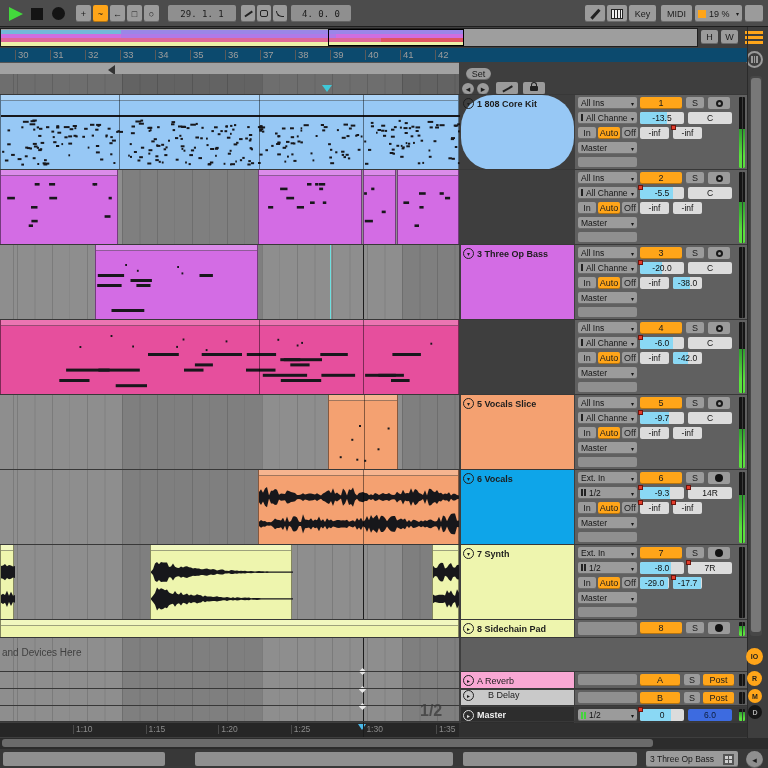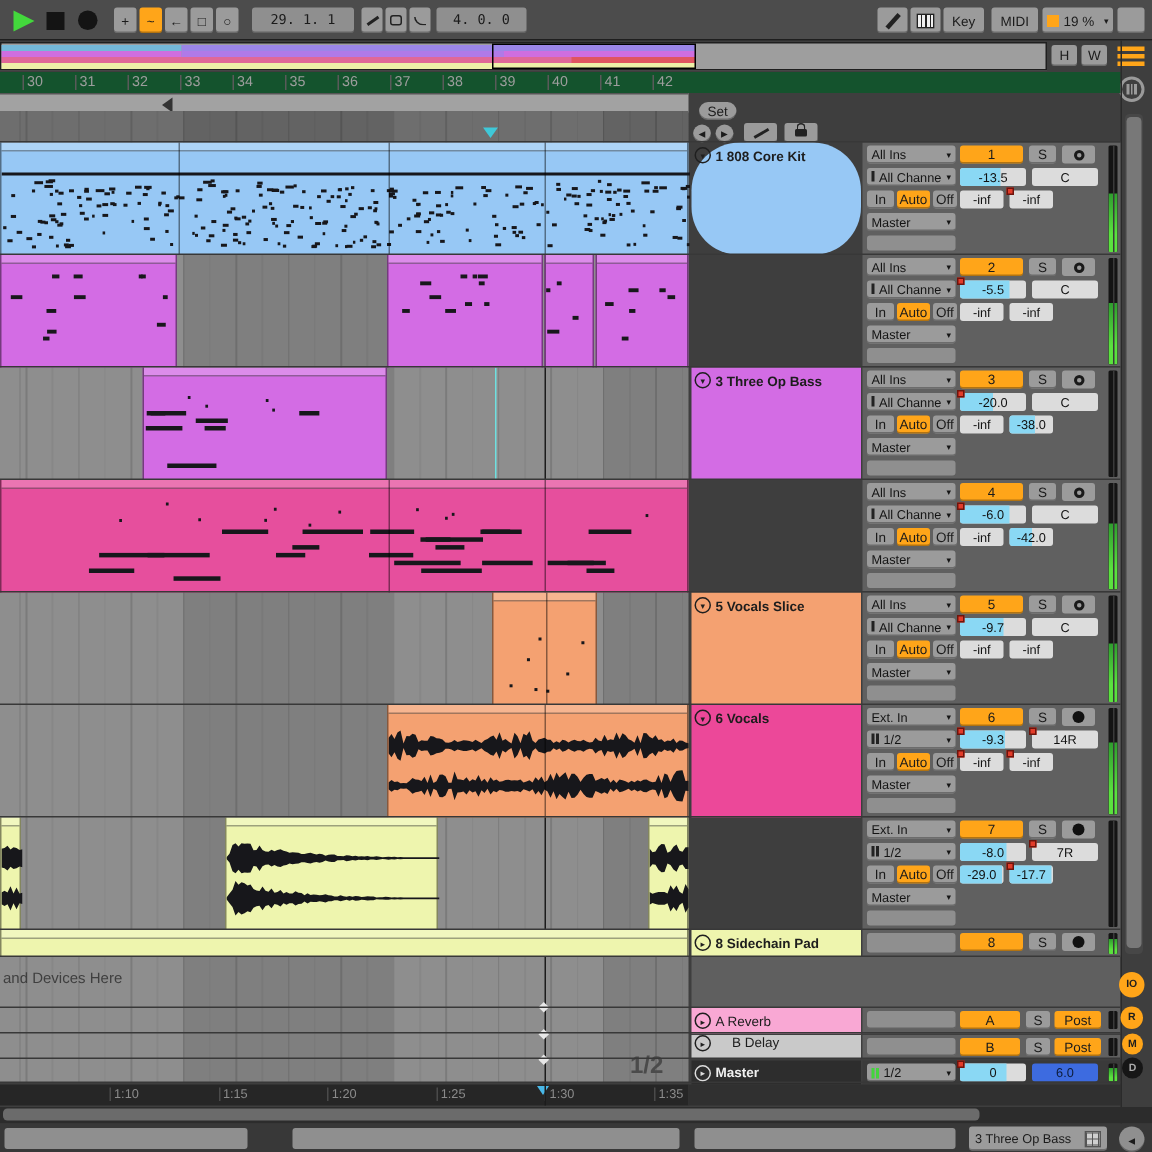--- a/index.html
+++ b/index.html
@@ -113,21 +113,21 @@
     <span style="height:3px;background:#ffa519"></span>
     <span style="height:3px;background:#ffa519"></span>
     <span style="height:3px;background:#ffa519"></span>
   </div>
   <div class="abs" style="left:746px;top:51px;width:17px;height:17px;border:2px solid #9a9a9a;border-radius:50%;display:flex;align-items:center;justify-content:center;gap:1px">
     <span style="width:1.5px;height:7px;background:#9a9a9a"></span>
     <span style="width:1.5px;height:7px;background:#9a9a9a"></span>
     <span style="width:1.5px;height:7px;background:#9a9a9a"></span>
   </div>
 
-  <div class="abs" style="left:0;top:48px;width:747px;height:14px;background:#14532d">
+  <div class="abs" style="left:0;top:48px;width:747px;height:14px;background:#0c4a6e">
       <span class="ruler-num" style="left: 15px;">30</span>
       <span class="ruler-num" style="left: 50px;">31</span>
       <span class="ruler-num" style="left: 85px;">32</span>
       <span class="ruler-num" style="left: 120px;">33</span>
       <span class="ruler-num" style="left: 155px;">34</span>
       <span class="ruler-num" style="left: 190px;">35</span>
       <span class="ruler-num" style="left: 225px;">36</span>
       <span class="ruler-num" style="left: 260px;">37</span>
       <span class="ruler-num" style="left: 295px;">38</span>
       <span class="ruler-num" style="left: 330px;">39</span>
@@ -988,21 +988,21 @@
     </div>
     <div class="abs" style="left: 0px; top: 470px; width: 747px; height: 75px;">
       <div class="clip abs" style="left: 258px; top: 0px; width: 201px; height: 75px; background: rgb(244, 161, 113);">
         <div class="strip abs" style="position: absolute; top: 0px; left: 0px; right: 0px;"></div>
         <svg style="position:absolute;left:0;top:7px" width="201" height="67">
           <polygon points="0,15.0 2,12.3 4,15.7 6,11.4 8,10.0 10,18.6 12,13.7 14,13.8 16,12.1 18,12.8 20,17.7 22,16.5 24,16.8 26,16.9 28,13.6 30,14.0 32,15.1 34,15.4 36,16.0 38,18.0 40,18.1 42,17.6 44,16.3 46,17.6 48,17.1 50,16.5 52,16.6 54,17.0 56,17.6 58,16.2 60,17.4 62,18.4 64,16.5 66,15.6 68,14.1 70,13.3 72,16.2 74,11.2 76,16.8 78,15.6 80,17.3 82,18.6 84,11.5 86,13.8 88,18.5 90,12.2 92,13.3 94,10.5 96,16.6 98,18.4 100,16.0 102,15.5 104,14.9 106,16.1 108,16.2 110,18.3 112,17.2 114,18.2 116,16.1 118,16.7 120,18.0 122,16.9 124,16.1 126,17.0 128,17.1 130,16.1 132,17.4 134,18.0 136,17.7 138,14.8 140,16.6 142,17.2 144,12.8 146,16.6 148,15.9 150,16.3 152,11.3 154,15.8 156,11.9 158,13.1 160,15.9 162,16.7 164,18.1 166,13.2 168,18.5 170,11.7 172,11.9 174,14.2 176,15.3 178,13.1 180,16.3 182,15.8 184,17.6 186,16.6 188,17.0 190,15.3 192,18.4 194,16.7 196,16.8 198,18.0 200,18.5 200,21.7 198,22.2 196,23.4 194,23.5 192,21.8 190,24.9 188,23.2 186,23.6 184,22.6 182,24.4 180,23.9 178,27.1 176,24.9 174,26.0 172,28.3 170,28.5 168,21.7 166,27.0 164,22.1 162,23.5 160,24.3 158,27.1 156,28.3 154,24.4 152,28.9 150,23.9 148,24.3 146,23.6 144,27.4 142,23.0 140,23.6 138,25.4 136,22.5 134,22.2 132,22.8 130,24.1 128,23.1 126,23.2 124,24.1 122,23.3 120,22.2 118,23.5 116,24.1 114,22.0 112,23.0 110,21.9 108,24.0 106,24.1 104,25.3 102,24.7 100,24.2 98,21.8 96,23.6 94,29.7 92,26.9 90,28.0 88,21.7 86,26.4 84,28.7 82,21.6 80,22.9 78,24.6 76,23.4 74,29.0 72,24.0 70,26.9 68,26.1 66,24.6 64,23.7 62,21.8 60,22.8 58,24.0 56,22.6 54,23.2 52,23.6 50,23.7 48,23.1 46,22.6 44,23.9 42,22.6 40,22.1 38,22.2 36,24.2 34,24.8 32,25.1 30,26.2 28,26.6 26,23.3 24,23.4 22,23.7 20,22.5 18,27.4 16,28.1 14,26.4 12,26.5 10,21.6 8,30.2 6,28.8 4,24.5 2,27.9 0,25.2 " fill="#17171b"></polygon>
           <polygon points="0,44.7 2,43.0 4,44.3 6,44.0 8,45.2 10,45.0 12,45.2 14,43.7 16,41.6 18,42.7 20,42.9 22,43.6 24,40.8 26,45.0 28,39.4 30,45.0 32,43.9 34,39.5 36,39.3 38,40.5 40,44.8 42,44.9 44,37.3 46,42.5 48,42.7 50,43.2 52,41.2 54,44.0 56,42.5 58,43.3 60,39.6 62,44.0 64,42.2 66,44.9 68,41.2 70,43.5 72,42.6 74,44.2 76,43.8 78,43.0 80,42.9 82,43.4 84,43.2 86,43.4 88,42.7 90,44.7 92,44.0 94,43.2 96,44.7 98,41.1 100,43.4 102,40.7 104,44.5 106,43.2 108,38.9 110,43.3 112,38.0 114,41.4 116,39.5 118,37.8 120,42.9 122,38.8 124,38.9 126,40.9 128,44.3 130,41.5 132,39.5 134,39.0 136,39.0 138,43.5 140,42.6 142,41.6 144,42.7 146,41.5 148,44.9 150,42.9 152,45.0 154,42.7 156,43.1 158,43.9 160,44.9 162,43.5 164,44.5 166,43.2 168,44.0 170,42.8 172,42.6 174,43.8 176,44.5 178,44.1 180,39.7 182,45.0 184,38.6 186,39.5 188,44.3 190,39.9 192,37.0 194,36.6 196,36.5 198,43.7 200,43.5 200,50.3 198,50.1 196,57.3 194,57.2 192,56.8 190,53.9 188,49.5 186,54.3 184,55.2 182,48.8 180,54.1 178,49.7 176,49.3 174,50.0 172,51.2 170,51.0 168,49.8 166,50.6 164,49.3 162,50.3 160,48.9 158,49.9 156,50.7 154,51.1 152,48.8 150,50.9 148,48.9 146,52.3 144,51.1 142,52.2 140,51.2 138,50.3 136,54.8 134,54.8 132,54.3 130,52.3 128,49.5 126,52.9 124,54.9 122,55.0 120,50.9 118,56.0 116,54.3 114,52.4 112,55.8 110,50.5 108,54.9 106,50.6 104,49.3 102,53.1 100,50.4 98,52.7 96,49.1 94,50.6 92,49.8 90,49.1 88,51.1 86,50.4 84,50.6 82,50.4 80,50.9 78,50.8 76,50.0 74,49.6 72,51.2 70,50.3 68,52.6 66,48.9 64,51.6 62,49.8 60,54.2 58,50.5 56,51.3 54,49.8 52,52.6 50,50.6 48,51.1 46,51.3 44,56.5 42,48.9 40,49.0 38,53.3 36,54.5 34,54.3 32,49.9 30,48.8 28,54.4 26,48.8 24,53.0 22,50.2 20,50.9 18,51.1 16,52.2 14,50.1 12,48.6 10,48.8 8,48.6 6,49.8 4,49.5 2,50.8 0,49.1 " fill="#17171b"></polygon>
         </svg>
         <div class="split abs" style="left: 104px;"></div>
       </div>
-      <div class="abs" style="left: 461px; top: 0px; width: 113px; height: 100%; background: #ec4899; padding: 2px; display: flex; align-items: flex-start; gap: 3px;">
+      <div class="abs" style="left: 461px; top: 0px; width: 113px; height: 100%; background: #0ea5e9; padding: 2px; display: flex; align-items: flex-start; gap: 3px;">
         <span class="fold" style="margin-top: 1px;">▾</span>
         <span style="font-size: 9px; font-weight: 600; color: rgb(29, 29, 29); margin-top: 2px;">6 Vocals</span>
       </div>
       <div class="abs" style="left: 575px; top: 0px; width: 172px; height: 100%; background: rgb(96, 96, 96);"></div>
       <div class="dd" style="left: 578px; top: 2px; width: 59px; height: 12px;">
         <span>Ext. In</span>
         <span style="margin-left: auto; font-size: 6px;">▾</span>
       </div>
       <div class="dd" style="left: 578px; top: 17px; width: 59px; height: 12px;">
         <span style="margin-right: 2px;"><span style="display: inline-block; width: 2px; height: 7px; background: rgb(34, 34, 34); margin-right: 1px;"></span><span style="display: inline-block; width: 2px; height: 7px; background: rgb(34, 34, 34); margin-right: 1px;"></span></span>
@@ -1068,20 +1068,24 @@
           <polygon points="0,19.5 2,17.2 4,11.4 6,10.1 8,12.3 10,10.1 12,10.5 14,10.4 16,10.5 18,14.9 20,14.6 22,11.6 24,14.7 26,15.7 28,15.9 30,14.5 32,15.5 34,14.6 36,14.2 38,15.2 40,15.6 42,16.5 44,16.1 46,16.4 48,16.5 50,17.3 52,17.3 54,16.8 56,16.5 58,17.2 60,17.6 62,17.1 64,17.5 66,18.5 68,17.9 70,17.6 72,17.6 74,18.7 76,18.7 78,18.9 80,18.1 82,18.3 84,18.8 86,18.5 88,19.0 90,18.8 92,19.0 94,18.7 96,19.2 98,19.2 100,18.9 102,19.2 104,19.5 106,19.3 108,19.1 110,19.3 112,19.2 114,19.5 116,19.3 118,19.5 120,19.5 122,19.5 124,19.5 126,19.5 128,19.5 130,19.5 132,19.5 134,19.5 136,19.5 138,19.5 140,19.5 142,19.5 142,20.7 140,20.7 138,20.7 136,20.7 134,20.7 132,20.7 130,20.7 128,20.7 126,20.7 124,20.7 122,20.7 120,20.7 118,20.7 116,20.9 114,20.7 112,21.0 110,20.9 108,21.1 106,20.9 104,20.7 102,21.0 100,21.3 98,21.0 96,21.0 94,21.5 92,21.2 90,21.4 88,21.2 86,21.7 84,21.4 82,21.9 80,22.1 78,21.3 76,21.5 74,21.5 72,22.6 70,22.6 68,22.3 66,21.7 64,22.7 62,23.1 60,22.6 58,23.0 56,23.7 54,23.4 52,22.9 50,22.9 48,23.7 46,23.8 44,24.1 42,23.7 40,24.6 38,25.0 36,26.0 34,25.6 32,24.7 30,25.7 28,24.3 26,24.5 24,25.5 22,28.6 20,25.6 18,25.3 16,29.7 14,29.8 12,29.7 10,30.1 8,27.9 6,30.1 4,28.8 2,23.0 0,20.7 " fill="#17171b"></polygon>
           <polygon points="0,46.3 2,43.7 4,41.1 6,35.4 8,37.8 10,36.2 12,36.9 14,38.3 16,37.6 18,40.6 20,41.6 22,42.0 24,39.0 26,41.8 28,42.5 30,40.3 32,43.1 34,42.6 36,41.4 38,43.6 40,42.6 42,43.6 44,43.6 46,42.2 48,43.1 50,43.3 52,44.8 54,43.5 56,44.6 58,44.4 60,44.5 62,44.9 64,44.7 66,44.2 68,44.9 70,45.0 72,45.6 74,45.6 76,44.9 78,45.5 80,45.9 82,45.3 84,45.9 86,45.3 88,45.5 90,46.0 92,45.8 94,45.5 96,45.7 98,45.6 100,46.3 102,46.1 104,46.1 106,45.9 108,46.0 110,46.3 112,46.2 114,46.3 116,46.2 118,46.3 120,46.3 122,46.3 124,46.3 126,46.3 128,46.3 130,46.3 132,46.3 134,46.3 136,46.3 138,46.3 140,46.3 142,46.3 142,47.5 140,47.5 138,47.5 136,47.5 134,47.5 132,47.5 130,47.5 128,47.5 126,47.5 124,47.5 122,47.5 120,47.5 118,47.5 116,47.6 114,47.5 112,47.6 110,47.5 108,47.8 106,47.9 104,47.7 102,47.7 100,47.5 98,48.2 96,48.1 94,48.3 92,48.0 90,47.8 88,48.3 86,48.5 84,47.9 82,48.5 80,47.9 78,48.3 76,48.9 74,48.2 72,48.2 70,48.8 68,48.9 66,49.6 64,49.1 62,48.9 60,49.3 58,49.4 56,49.2 54,50.3 52,49.0 50,50.5 48,50.7 46,51.6 44,50.2 42,50.2 40,51.2 38,50.2 36,52.4 34,51.2 32,50.7 30,53.5 28,51.3 26,52.0 24,54.8 22,51.8 20,52.2 18,53.2 16,56.2 14,55.5 12,56.9 10,57.6 8,56.0 6,58.4 4,52.7 2,50.1 0,47.5 " fill="#17171b"></polygon>
         </svg>
       </div>
       <div class="clip abs" style="left: 432px; top: 0px; width: 27px; height: 75px; background: rgb(238, 245, 174);">
         <div class="strip abs" style="position: absolute; top: 0px; left: 0px; right: 0px;"></div>
         <svg style="position:absolute;left:0;top:7px" width="27" height="67">
           <polygon points="0,13.7 2,16.1 4,15.7 6,12.3 8,10.7 10,10.9 12,16.5 14,15.5 16,12.5 18,11.0 20,15.2 22,15.8 24,12.9 26,12.8 26,27.4 24,27.3 22,24.4 20,25.0 18,29.2 16,27.7 14,24.7 12,23.7 10,29.3 8,29.5 6,27.9 4,24.5 2,24.1 0,26.5 " fill="#17171b"></polygon>
           <polygon points="0,42.6 2,43.8 4,43.2 6,42.7 8,42.7 10,42.7 12,43.6 14,38.2 16,41.2 18,38.4 20,42.5 22,43.9 24,37.3 26,40.8 26,53.0 24,56.5 22,49.9 20,51.3 18,55.4 16,52.6 14,55.6 12,50.2 10,51.1 8,51.1 6,51.1 4,50.6 2,50.0 0,51.2 " fill="#17171b"></polygon>
         </svg>
+      </div>
+      <div class="abs" style="left: 461px; top: 0px; width: 113px; height: 100%; background: rgb(238, 245, 174); padding: 2px; display: flex; align-items: flex-start; gap: 3px;">
+        <span class="fold" style="margin-top: 1px;">▾</span>
+        <span style="font-size: 9px; font-weight: 600; color: rgb(29, 29, 29); margin-top: 2px;">7 Synth</span>
       </div>
       <div class="abs" style="left: 575px; top: 0px; width: 172px; height: 100%; background: rgb(96, 96, 96);"></div>
       <div class="dd" style="left: 578px; top: 2px; width: 59px; height: 12px;">
         <span>Ext. In</span>
         <span style="margin-left: auto; font-size: 6px;">▾</span>
       </div>
       <div class="dd" style="left: 578px; top: 17px; width: 59px; height: 12px;">
         <span style="margin-right: 2px;"><span style="display: inline-block; width: 2px; height: 7px; background: rgb(34, 34, 34); margin-right: 1px;"></span><span style="display: inline-block; width: 2px; height: 7px; background: rgb(34, 34, 34); margin-right: 1px;"></span></span>
         <span>1/2</span>
         <span style="margin-left: auto; font-size: 6px;">▾</span>

